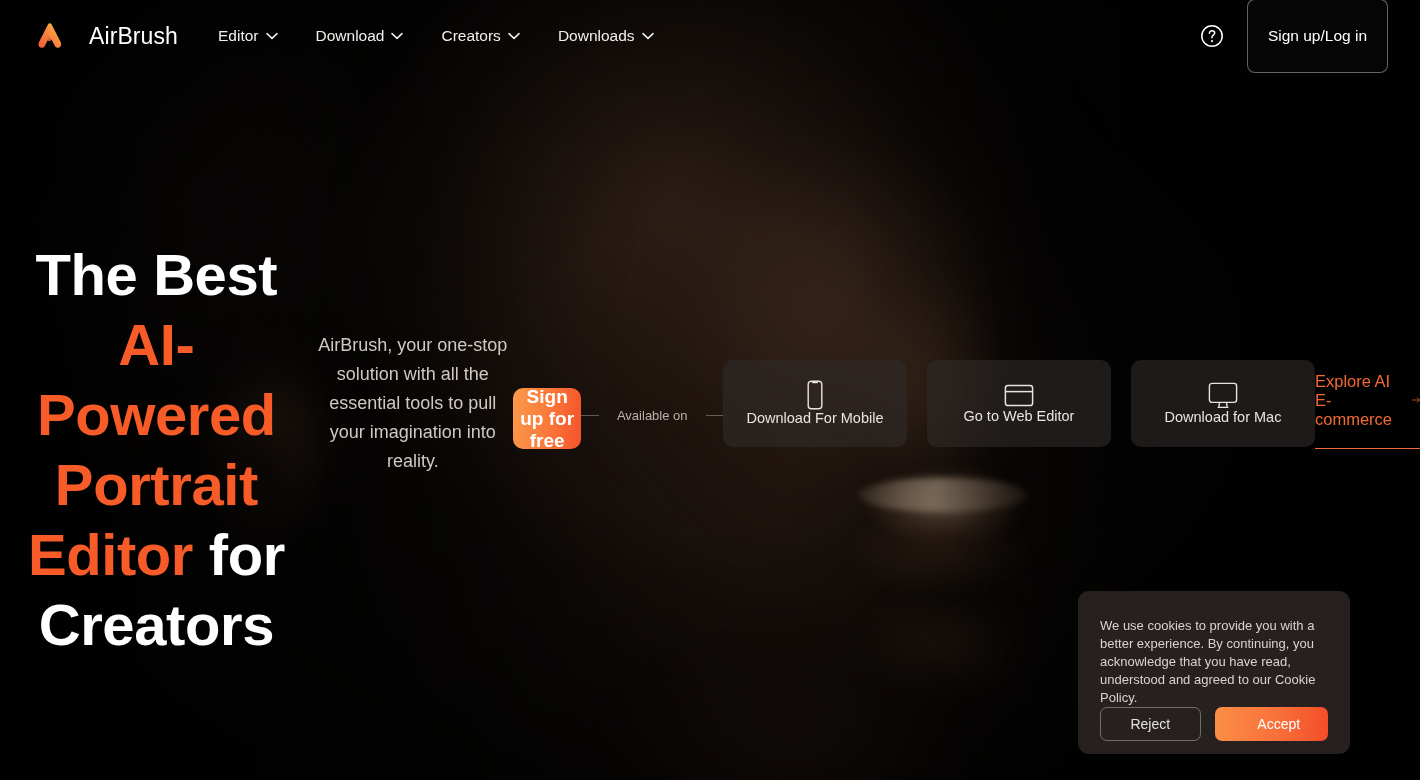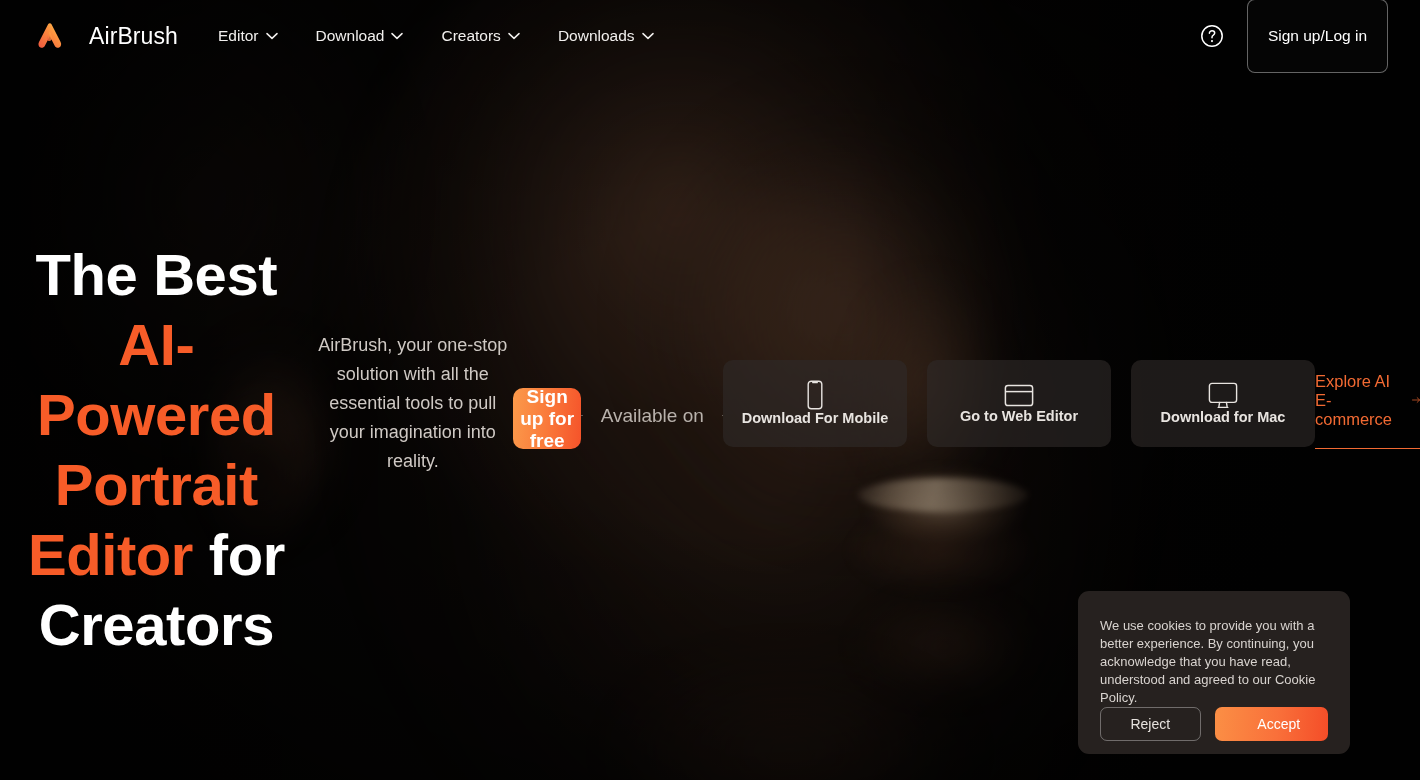--- a/index.html
+++ b/index.html
@@ -134,28 +134,28 @@
     color:#fff; font-size:19px; font-weight:700;
     display:flex; align-items:center; justify-content:center;
     cursor:pointer; border:none;
   }
 
   .available {
     margin-top:51px; width:594px;
     display:flex; align-items:center; gap:18px;
   }
   .avail-rule { flex:1; height:1px; background:rgba(255,255,255,0.30); }
-  .avail-label { font-size:19px; color:#b9b2ac; white-space:nowrap; }
+  .avail-label { font-size:13px; color:#b9b2ac; white-space:nowrap; }
 
   .cards { margin-top:26px; display:flex; gap:20px; }
   .card {
     width:184px; height:87px; border-radius:10px;
     background:rgba(46,42,40,0.62);
     display:flex; flex-direction:column; align-items:center; justify-content:center;
-    cursor:pointer;font-weight:bold;
+    cursor:pointer;
   }
   .card-icon { display:block; }
   .card-label { font-size:14.5px; color:#e8e4e0; white-space:nowrap; }
 
   .explore {
     margin-top:40px; display:inline-flex; align-items:center; gap:11px;
     color:#f26a33; font-size:16.5px; cursor:pointer;
     border-bottom:1px solid #f26a33; padding-bottom:19px;
   }
 

